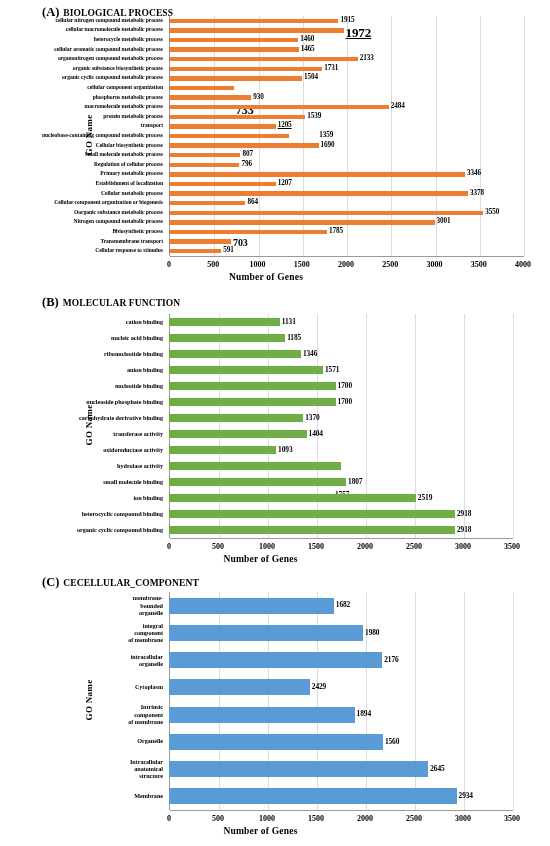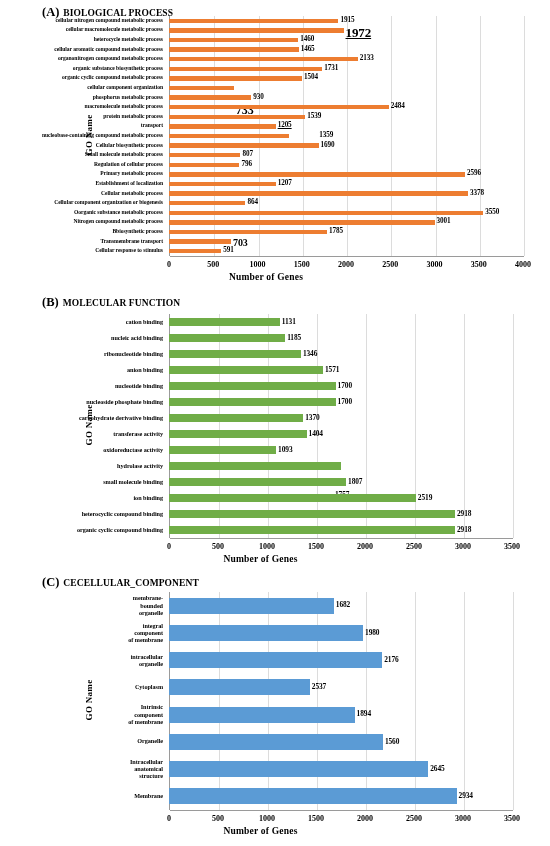--- a/index.html
+++ b/index.html
@@ -192,21 +192,21 @@
       <div class="cat-label" style="font-size: 5.6px; width: 145px; left: 18px; top: 141.568px;">Cellular biosynthetic process</div>
       <div class="bar-value" style="font-size: 7.2px; left: 320.565px; top: 140.56px;">1690</div>
       <div class="bar" style="left: 169px; top: 153px; width: 71.4195px; height: 4.4px; background: rgb(237, 125, 49);"></div>
       <div class="cat-label" style="font-size: 5.6px; width: 145px; left: 18px; top: 151.168px;">Small molecule metabolic process</div>
       <div class="bar-value" style="font-size: 7.2px; left: 242.419px; top: 150.16px;">807</div>
       <div class="bar" style="left: 169px; top: 162.6px; width: 70.446px; height: 4.4px; background: rgb(237, 125, 49);"></div>
       <div class="cat-label" style="font-size: 5.6px; width: 145px; left: 18px; top: 160.768px;">Regulation of cellular process</div>
       <div class="bar-value" style="font-size: 7.2px; left: 241.446px; top: 159.76px;">796</div>
       <div class="bar" style="left: 169px; top: 172.2px; width: 296.121px; height: 4.4px; background: rgb(237, 125, 49);"></div>
       <div class="cat-label" style="font-size: 5.6px; width: 145px; left: 18px; top: 170.368px;">Primary metabolic process</div>
-      <div class="bar-value" style="font-size: 7.2px; left: 467.121px; top: 169.36px;">2596</div>
+      <div class="bar-value" style="font-size: 7.2px; left: 467.121px; top: 169.36px;">3346</div>
       <div class="bar" style="left: 169px; top: 181.8px; width: 106.82px; height: 4.4px; background: rgb(237, 125, 49);"></div>
       <div class="cat-label" style="font-size: 5.6px; width: 145px; left: 18px; top: 179.968px;">Establishment of localization</div>
       <div class="bar-value" style="font-size: 7.2px; left: 277.82px; top: 178.96px;">1207</div>
       <div class="bar" style="left: 169px; top: 191.4px; width: 298.953px; height: 4.4px; background: rgb(237, 125, 49);"></div>
       <div class="cat-label" style="font-size: 5.6px; width: 145px; left: 18px; top: 189.568px;">Cellular metabolic process</div>
       <div class="bar-value" style="font-size: 7.2px; left: 469.953px; top: 188.56px;">3378</div>
       <div class="bar" style="left: 169px; top: 201px; width: 76.464px; height: 4.4px; background: rgb(237, 125, 49);"></div>
       <div class="cat-label" style="font-size: 5.6px; width: 145px; left: 18px; top: 199.168px;">Cellular component organization or biogenesis</div>
       <div class="bar-value" style="font-size: 7.2px; left: 247.464px; top: 198.16px;">864</div>
       <div class="bar" style="left: 169px; top: 210.6px; width: 314.175px; height: 4.4px; background: rgb(237, 125, 49);"></div>
@@ -339,21 +339,21 @@
       </div>
       <div class="bar-value" style="font-size: 7.4px; left: 365.04px; top: 57.695px;">1980</div>
       <div class="bar" style="left: 169px; top: 82.125px; width: 213.248px; height: 16px; background: rgb(91, 155, 213);"></div>
       <div class="cat-label multi" style="font-size: 6.2px; width: 145px; left: 18px; top: 82.685px;">
         <div>intracellular</div>
         <div>organelle</div>
       </div>
       <div class="bar-value" style="font-size: 7.4px; left: 384.248px; top: 84.945px;">2176</div>
       <div class="bar" style="left: 169px; top: 109.375px; width: 140.826px; height: 16px; background: rgb(91, 155, 213);"></div>
       <div class="cat-label" style="font-size: 6.2px; width: 145px; left: 18px; top: 112.911px;">Cytoplasm</div>
-      <div class="bar-value" style="font-size: 7.4px; left: 311.826px; top: 112.195px;">2537</div>
+      <div class="bar-value" style="font-size: 7.4px; left: 311.826px; top: 112.195px;">2429</div>
       <div class="bar" style="left: 169px; top: 136.625px; width: 185.612px; height: 16px; background: rgb(91, 155, 213);"></div>
       <div class="cat-label multi" style="font-size: 6.2px; width: 145px; left: 18px; top: 133.465px;">
         <div>Intrinsic</div>
         <div>component</div>
         <div>of membrane</div>
       </div>
       <div class="bar-value" style="font-size: 7.4px; left: 356.612px; top: 139.445px;">1894</div>
       <div class="bar" style="left: 169px; top: 163.875px; width: 213.934px; height: 16px; background: rgb(91, 155, 213);"></div>
       <div class="cat-label" style="font-size: 6.2px; width: 145px; left: 18px; top: 167.411px;">Organelle</div>
       <div class="bar-value" style="font-size: 7.4px; left: 384.934px; top: 166.695px;">1560</div>

